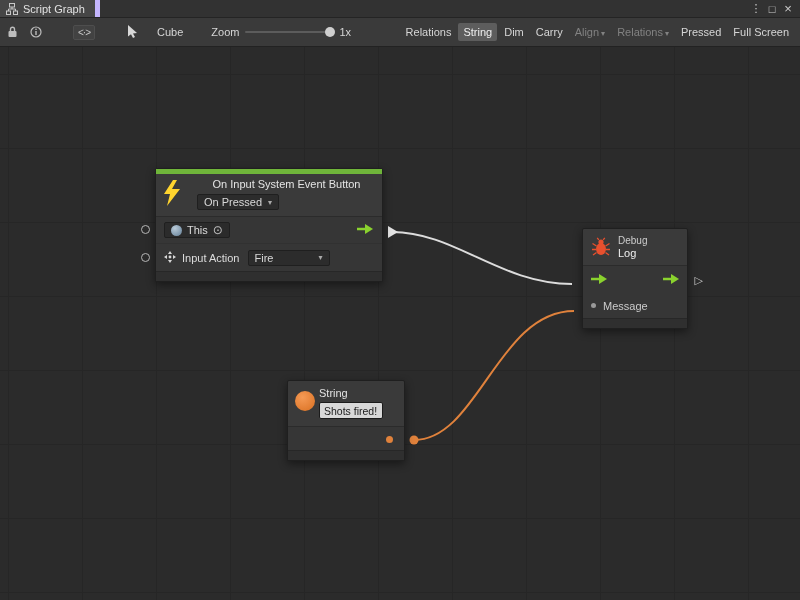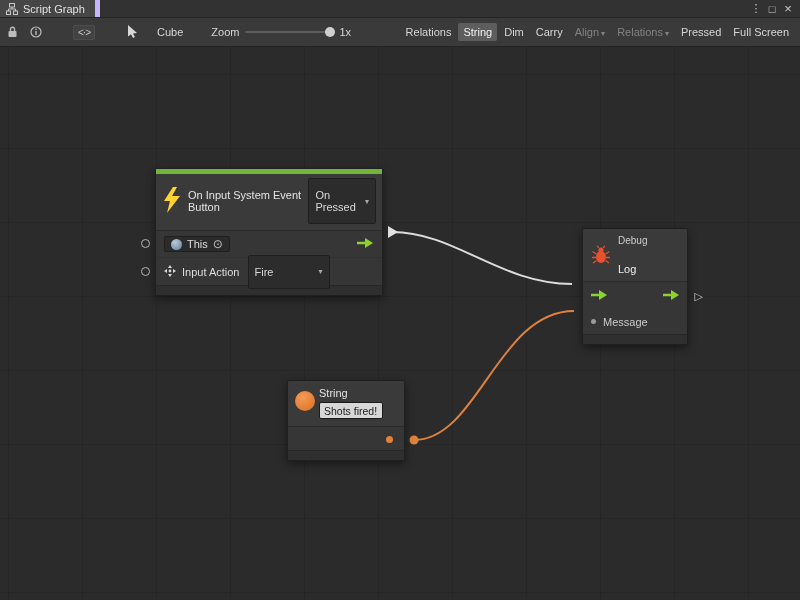--- a/index.html
+++ b/index.html
@@ -46,42 +46,42 @@
 
   .node { position:absolute; z-index:2; background:#3a3a3a; border:1px solid #1f1f1f;
     border-radius:2px; box-shadow:0 3px 8px rgba(0,0,0,.45); color:#dddddd; font-size:11px; }
   .node-footer { height:10px; background:#2f2f2f; border-top:1px solid #272727; }
   .rows { background:#363636; border-top:1px solid #2b2b2b; }
 
   
   .node-event { left:155px; top:121px; width:228px; }
   .green-bar { height:5px; background:#6fb53a; }
   .ev-header { display:flex; align-items:center; gap:6px; padding:4px 6px 6px 6px; }
-  .ev-head-col { display:flex; align-items:flex-start; gap:4px; flex:1; }
+  .ev-head-col { display:flex; flex-direction:column; align-items:flex-start; gap:4px; flex:1;margin-left:9px; }
   .ev-title { font-size:11px; color:#e4e4e4; align-self:center; }
   .dropdown { display:inline-flex; align-items:center; gap:6px; background:#2c2c2c;
-    border:1px solid #1f1f1f; border-radius:2px; padding:10px 6px; font-size:11px; color:#d8d8d8; }
+    border:1px solid #1f1f1f; border-radius:2px; padding:1px 6px; font-size:11px; color:#d8d8d8; }
   .dropdown .caret { font-size:8px; color:#aaaaaa; }
   .ev-row { position:relative; display:flex; align-items:center; padding:0 8px 0 8px; }
   .ev-row.r1 { height:26px; }
   .ev-row.r2 { height:28px; border-top:1px solid #313131; }
   .port-in { position:absolute; left:-15px; top:50%; margin-top:-5px; width:9px; height:9px;
     border:1px solid #b5b5b5; border-radius:50%; background:transparent; }
   .this-pill { display:flex; align-items:center; gap:5px; background:#2b2b2b;
     border:1px solid #1f1f1f; border-radius:2px; padding:1px 6px;justify-content:center; }
   .go-icon { width:11px; height:11px; border-radius:50%;
     background:radial-gradient(circle at 35% 30%, #b9cad8, #7d96ab 70%); }
   .target-glyph { color:#c2c2c2; font-family:"DejaVu Sans",sans-serif; font-size:12px; line-height:1; }
   .flex-spacer { flex:1; }
   .fire-dd { width:82px; justify-content:space-between; margin-left:8px; }
 
   
   .node-debug { left:582px; top:181px; width:106px; }
   .dbg-header { display:flex; align-items:center; gap:7px; padding:6px 8px; }
-  .dbg-col { display:flex; flex-direction:column; gap:17px; }
+  .dbg-col { display:flex; flex-direction:column; gap:1px; }
   .dbg-cat { font-size:10px; color:#cccccc; }
   .dbg-name { font-size:11px; color:#eeeeee; }
   .dbg-ports { position:relative; height:28px; display:flex; align-items:center;
     justify-content:space-between; padding:0 7px; background:#363636; border-top:1px solid #2b2b2b; }
   .run-glyph { position:absolute; right:-16px; top:50%; transform:translateY(-50%);
     color:#cfcfcf; font-family:"DejaVu Sans",sans-serif; font-size:11px; }
   .dbg-msg { height:25px; display:flex; align-items:center; gap:7px; padding:0 8px;
     background:#363636; }
   .msg-dot { width:5px; height:5px; border-radius:50%; background:#9a9a9a; }
   .msg-label { color:#cccccc; }

